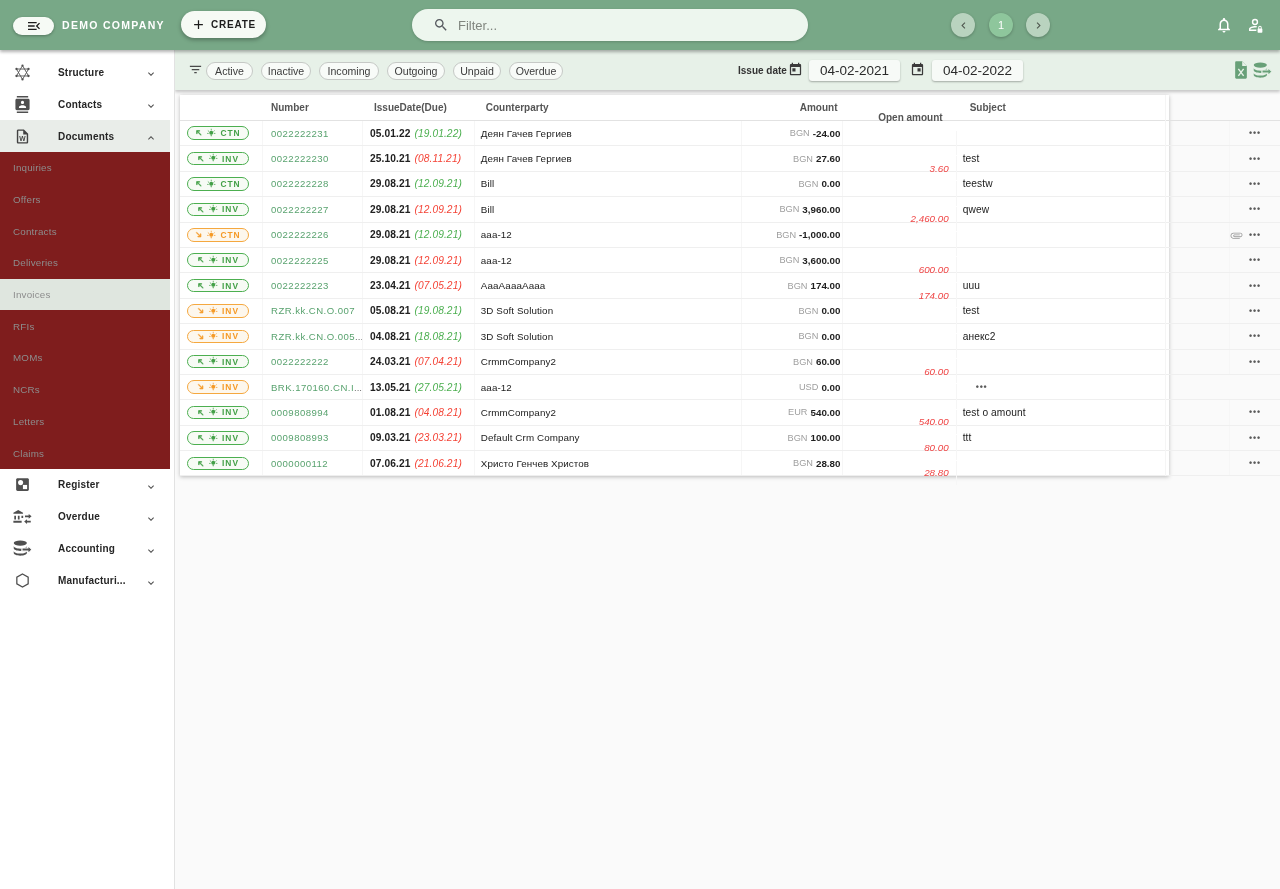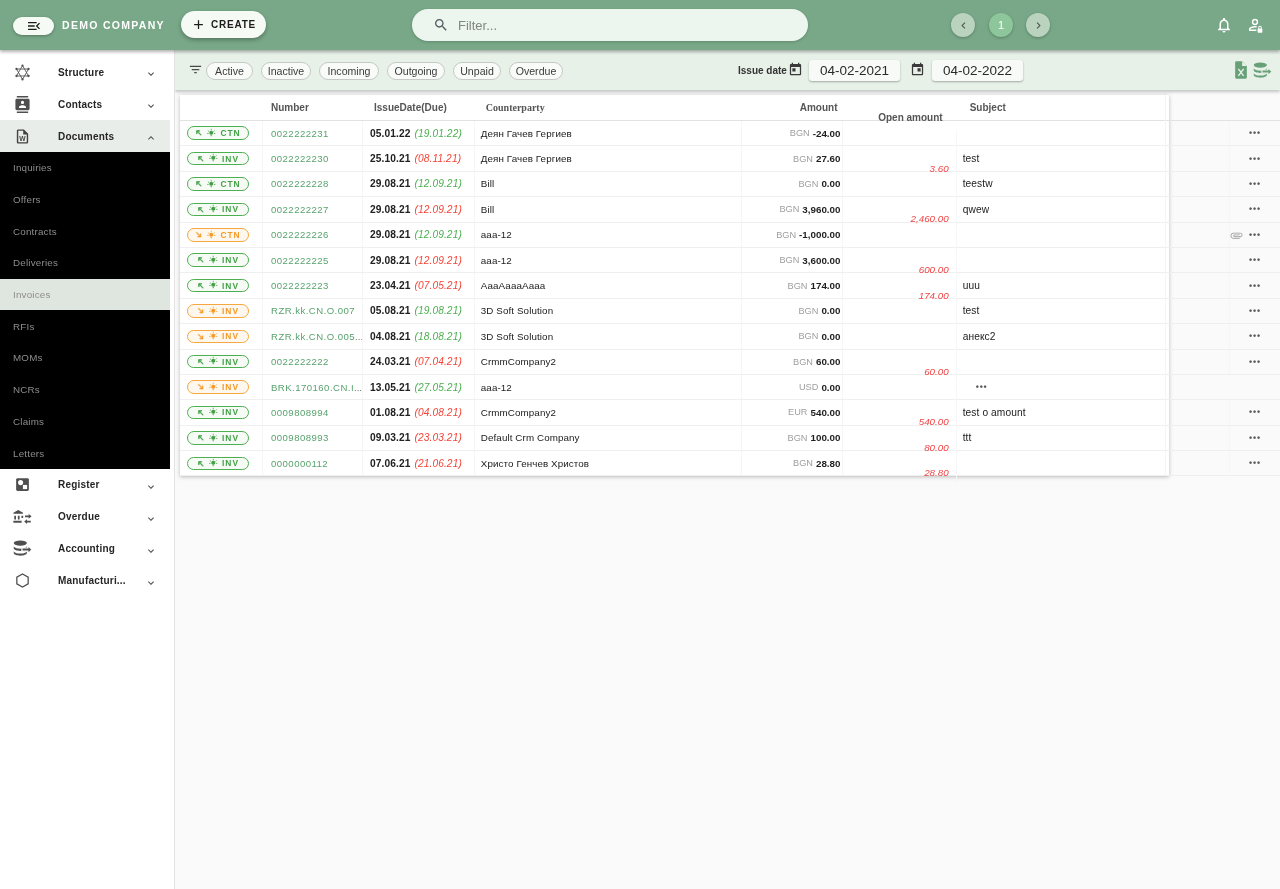--- a/index.html
+++ b/index.html
@@ -18,21 +18,21 @@
 .pgc.light { background:#b9d3bf; box-shadow:0 1px 3px rgba(0,0,0,.25); }
 .pgc.active { background:#8ec69c; box-shadow:0 1px 3px rgba(0,0,0,.25); color:#fff; font-size:11px; }
 
 
 #sidebar { position:absolute; left:0; top:50px; width:175px; height:839px; background:#fff; border-right:1px solid #e2e2e2; z-index:20; }
 .mitem { position:relative; height:32px; display:flex; align-items:center; }
 .mitem .mic { position:absolute; left:12px; top:50%; transform:translateY(-50%); width:20px; height:20px; display:flex; align-items:center; justify-content:center; }
 .mitem .mlabel { position:absolute; left:58px; font-size:10px; font-weight:bold; color:#262626; letter-spacing:.2px; }
 .mitem .chev { position:absolute; left:145px; top:50%; transform:translateY(-50%); width:12px; height:12px; }
 #docshead { background:#e9ede9; width:170px; }
-.submenu { background:#000000; width:170px; }
+.submenu { background:#7f1d1d; width:170px; }
 .sitem { height:31.7px; display:flex; align-items:center; padding-left:13px; font-size:9.8px; color:#8d8d8d; letter-spacing:.2px; }
 .sitem.sel { background:#dfe6df; }
 
 
 #chipbar { position:absolute; left:175px; top:50px; width:1105px; height:40px; background:#e7f1e8; box-shadow:0 2px 3px rgba(0,0,0,.22); z-index:10; }
 .chip { position:absolute; top:12px; height:17.6px; border-radius:9px; background:#f8fbf8; border:1px solid #c6c9c6; display:flex; align-items:center; justify-content:center; font-size:10.6px; color:#3c3c3c; }
 #isslbl { position:absolute; top:15px; font-size:10px; font-weight:bold; color:#333; }
 .datebox { position:absolute; top:10px; height:21px; border-radius:3px; background:#f7faf7; box-shadow:0 1px 2px rgba(0,0,0,.3); display:flex; align-items:center; justify-content:center; font-size:13.5px; color:#2a2a2a; }
 
 
@@ -167,22 +167,22 @@
       </div>
     <div class="submenu">
       <div class="sitem">Inquiries</div>
       <div class="sitem">Offers</div>
       <div class="sitem">Contracts</div>
       <div class="sitem">Deliveries</div>
       <div class="sitem sel">Invoices</div>
       <div class="sitem">RFIs</div>
       <div class="sitem">MOMs</div>
       <div class="sitem">NCRs</div>
+      <div class="sitem">Letters</div>
       <div class="sitem">Claims</div>
-      <div class="sitem">Letters</div>
     </div>
     <div class="mitem">
         <span class="mic">
       <svg width="17" height="17" viewBox="0 0 24 24">
             <path d="M5 3h14c1.1 0 2 .9 2 2v14c0 1.1-.9 2-2 2H5c-1.1 0-2-.9-2-2V5c0-1.1.9-2 2-2z" fill="#4f4f4f"></path>
             <circle cx="9.3" cy="9.3" r="3.6" fill="#fff"></circle>
             <rect x="12.6" y="12.6" width="5.9" height="5.9" fill="#fff"></rect>
           </svg>
     </span>
         <span class="mlabel">Register</span>
@@ -271,21 +271,21 @@
   <div id="card">
     <div class="trow head">
         <div class="tc c1"></div>
         <div class="tc c2">
           <span class="hx">Number</span>
         </div>
         <div class="tc c3">
           <span class="hx" style="margin-left:4px;">IssueDate(Due)</span>
         </div>
         <div class="tc c4">
-          <span class="hx" style="margin-left:5px;font-family:Liberation Serif, serif;">Counterparty</span>
+          <span class="hx" style="margin-left:5px;">Counterparty</span>
         </div>
         <div class="tc c5">
           <span class="hx">Amount</span>
         </div>
         <div class="tc c6">
           <span class="hx">Open amount</span>
         </div>
         <div class="tc c7">
           <span class="hx">Subject</span>
         </div>

